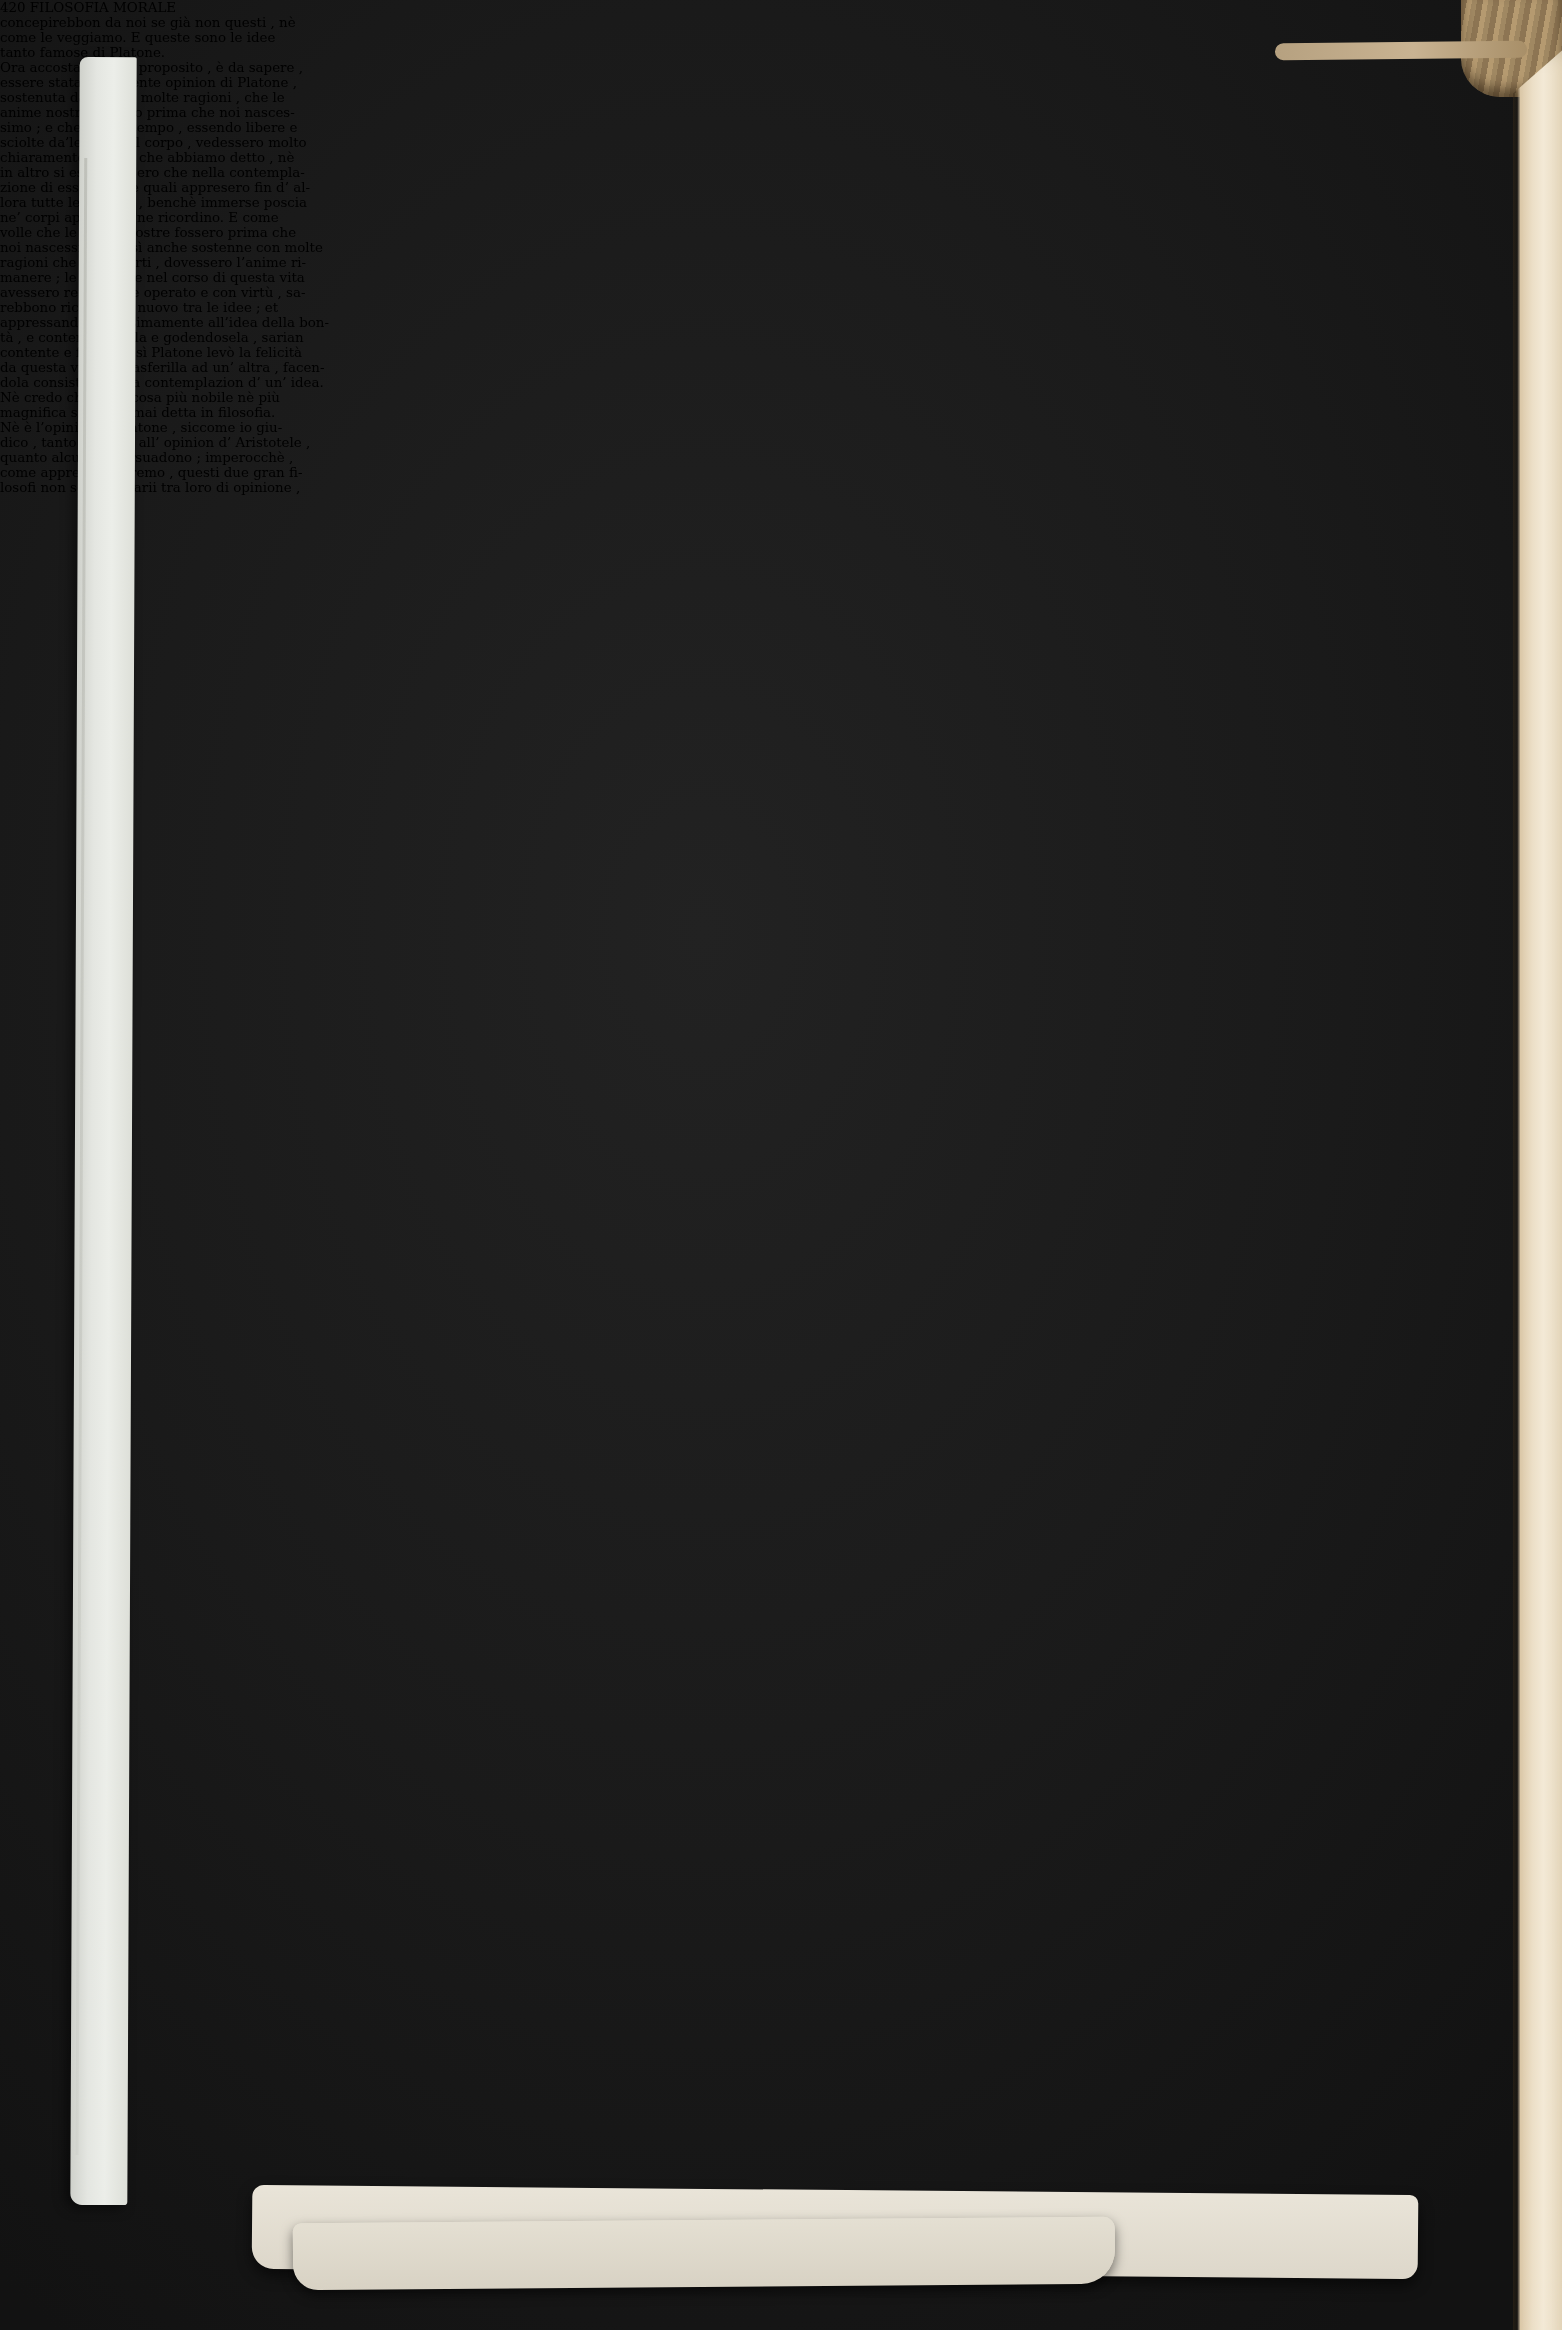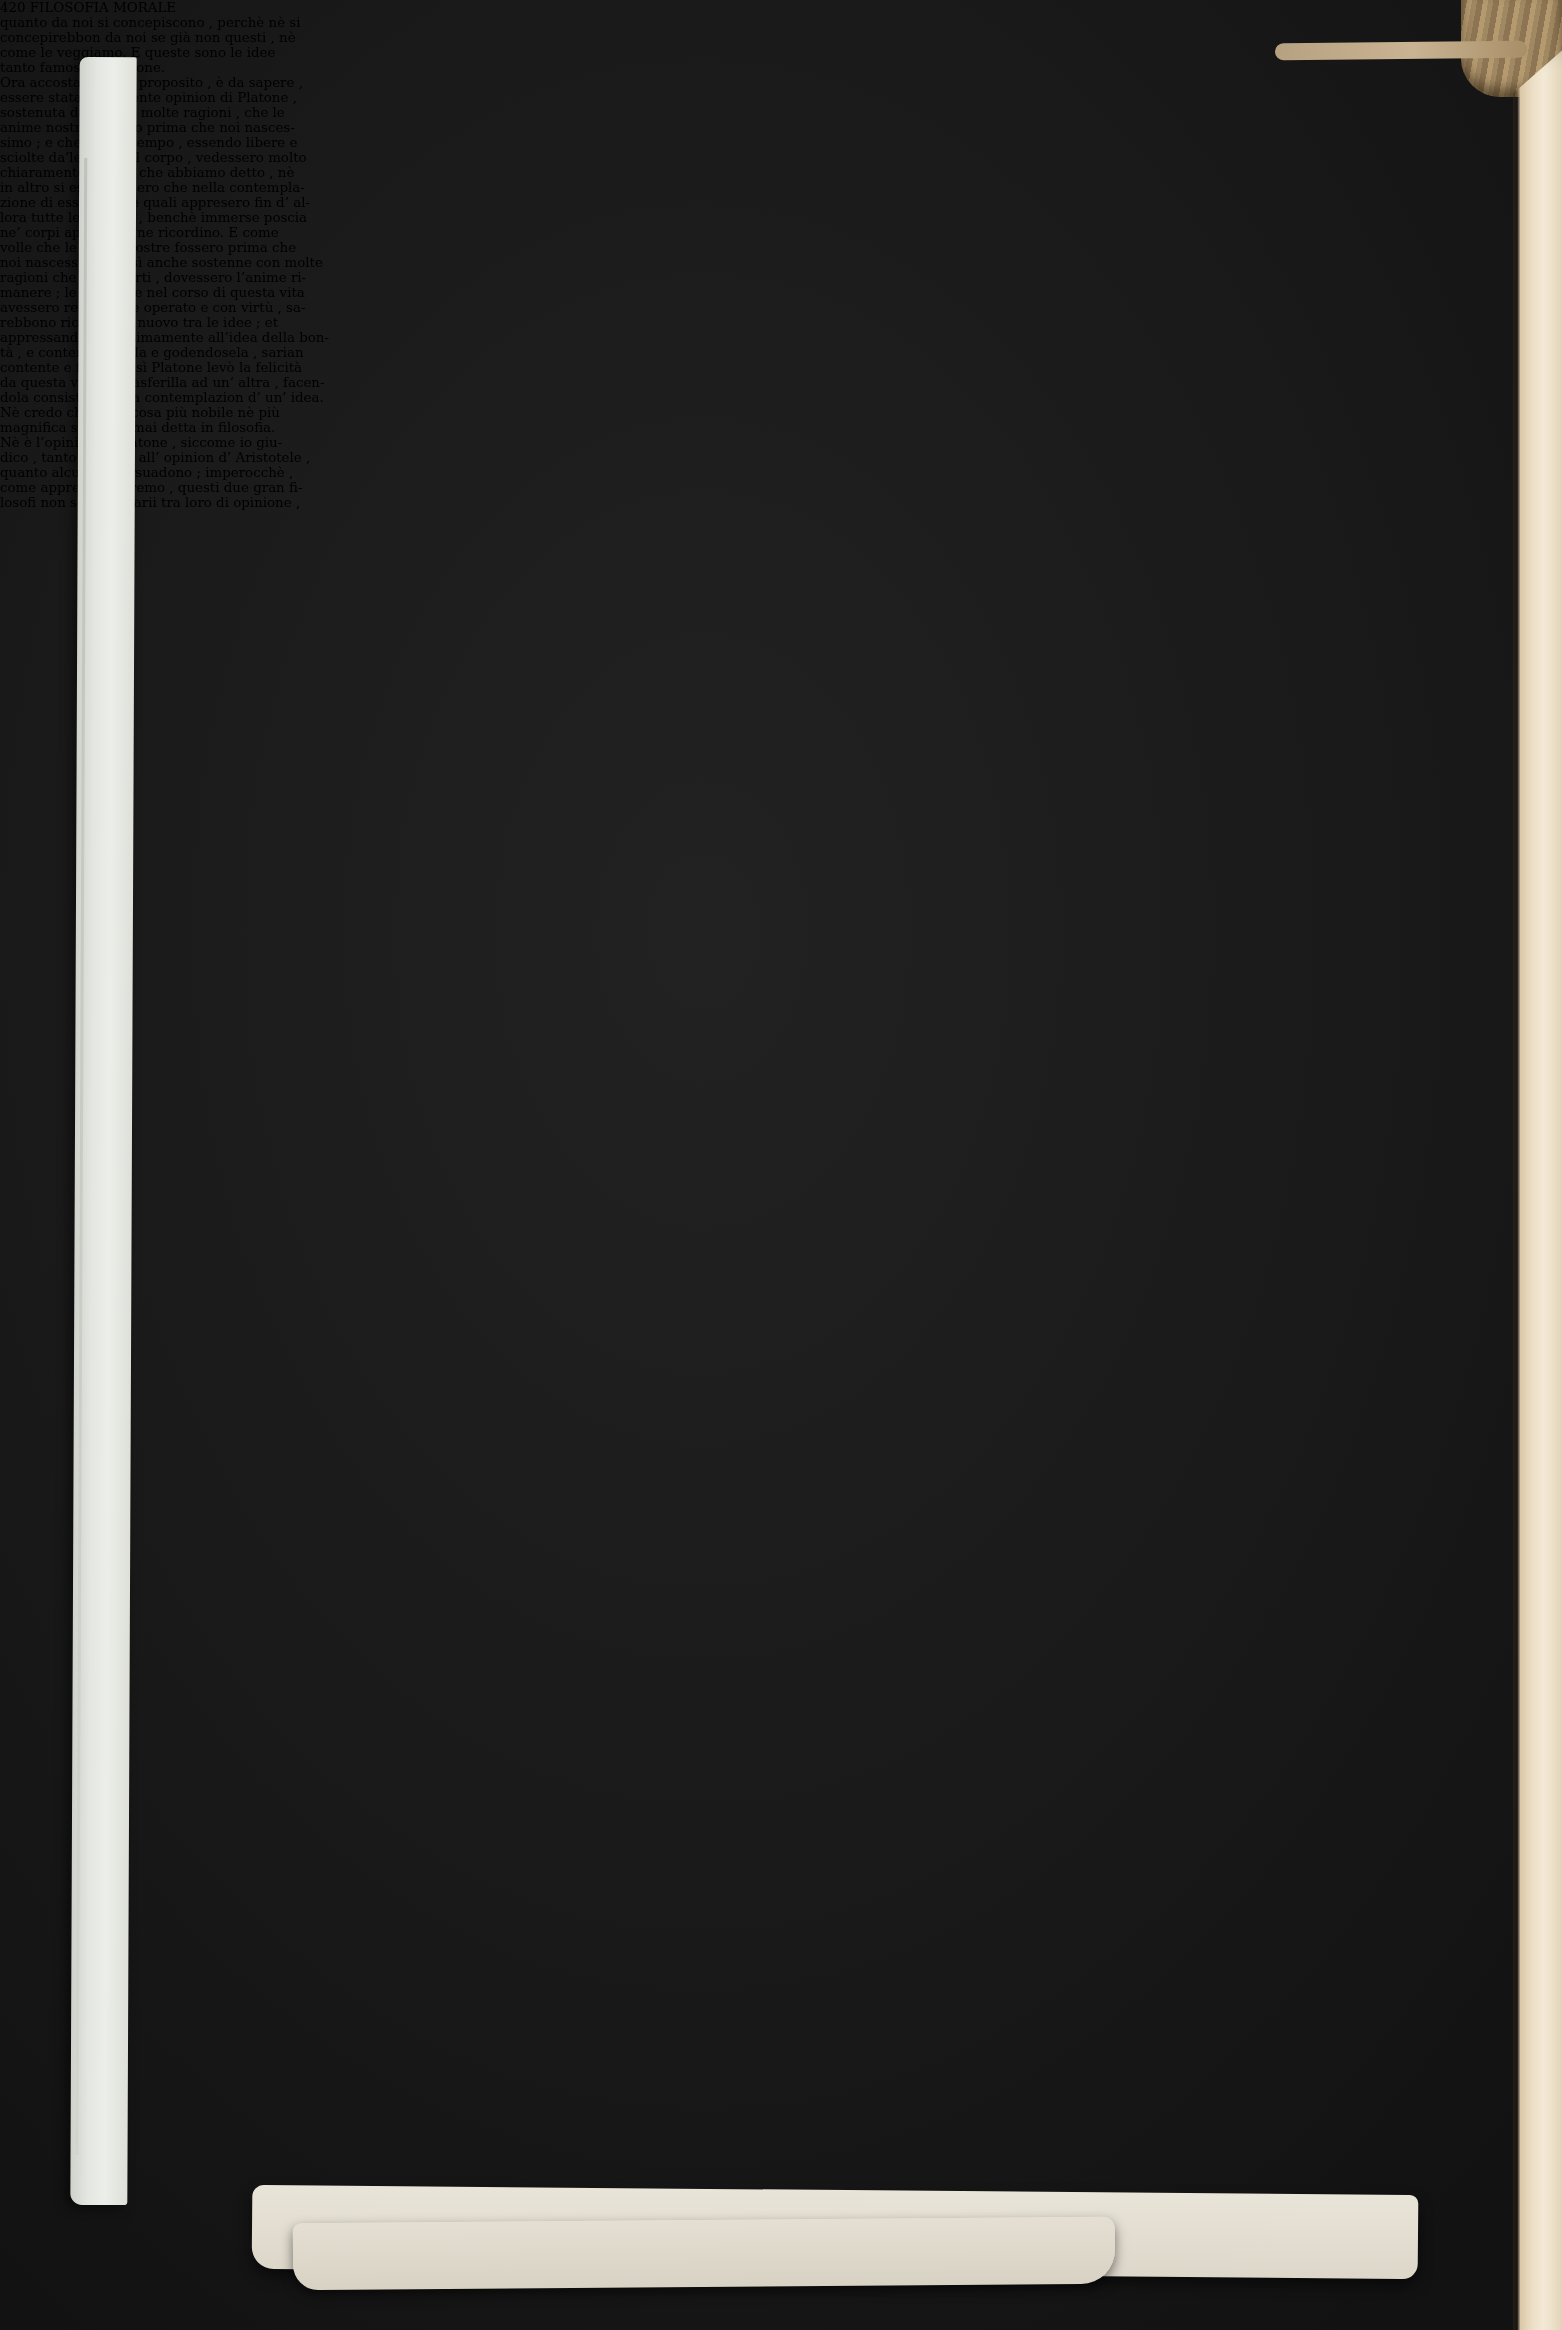--- a/index.html
+++ b/index.html
@@ -130,21 +130,20 @@
       <div class="specks"></div>
       <div class="grain"></div>
 
       <div class="text-block">
         <div class="text-header">
           <span class="folio">420</span>
           <span class="running-title">FILOSOFIA MORALE</span>
         </div>
         <div class="page-body" id="page-body">
             <div class="paragraph">
-              <div class="line">quanto da noi si concepiscono , perchè nè si</div>
               <div class="line">concepirebbon da noi se già non questi , nè</div>
               <div class="line">come le veggiamo. E queste sono le idee</div>
               <div class="line flush">tanto famose di Platone.</div>
             </div>
             <div class="paragraph">
               <div class="line indent">Ora accostandoci al proposito , è da sapere ,</div>
               <div class="line">essere stata similmente opinion di Platone ,</div>
               <div class="line">sostenuta da lui con molte ragioni , che le</div>
               <div class="line">anime nostre fossero prima che noi nasces-</div>
               <div class="line">simo ; e che a quel tempo , essendo libere e</div>

